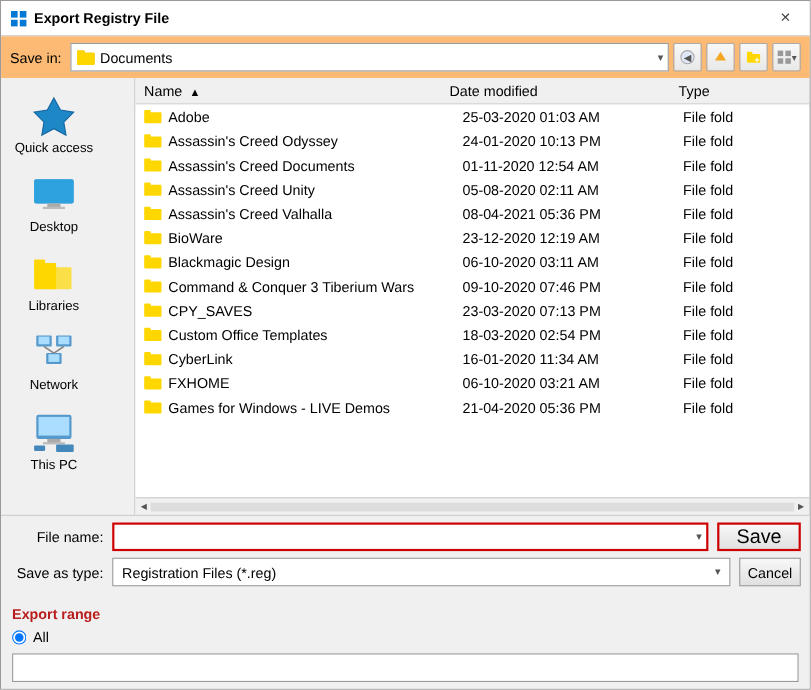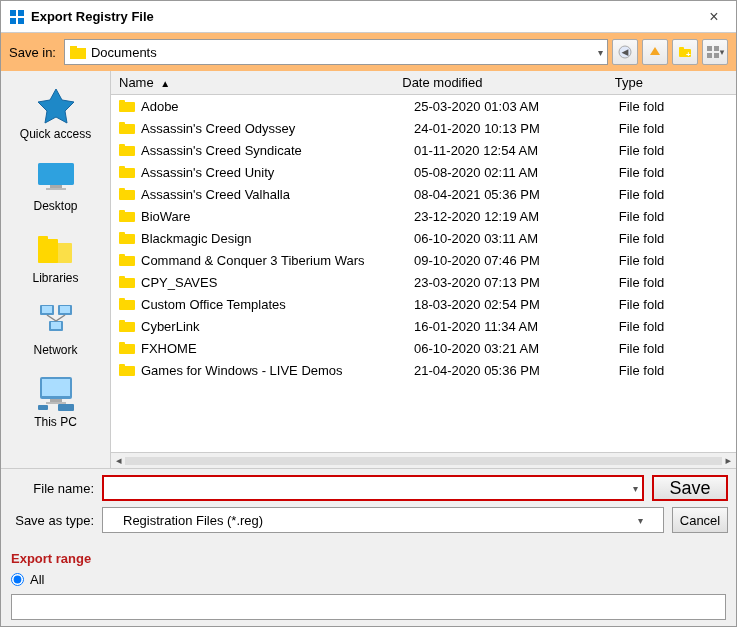--- a/index.html
+++ b/index.html
@@ -100,26 +100,25 @@
       cursor: pointer;
       font-size: 14px;
       border-radius: 2px;
     }
     .content-area {
       display: flex;
       flex: 1;
       overflow: hidden;
     }
     .sidebar {
-      width: 110px;
+      width: 122px;
       background: #f0f0f0;
       border-right: 1px solid #ccc;
       display: flex;
       flex-direction: column;
-      align-items: center;
       padding: 8px 0;
       gap: 4px;
       flex-shrink: 0;
     }
     .sidebar-item {
       width: 96px;
       display: flex;
       flex-direction: column;
       align-items: center;
       padding: 6px 4px;
@@ -236,21 +235,21 @@
       color: #555;
       cursor: pointer;
     }
     .form-select-wrap {
       flex: 1;
       height: 26px;
       border: 1px solid #999;
       background: white;
       display: flex;
       align-items: center;
-      padding: 0 20px;
+      padding: 0 8px;
     }
     .form-select-text {
       flex: 1;
       font-size: 13px;
     }
     .btn-save {
       width: 76px;
       height: 26px;
       background: linear-gradient(to bottom, #f8f8f8, #e0e0e0);
       border: 2px solid #cc0000;
@@ -448,21 +447,21 @@
               </svg></div>
           <span class="file-row-name">Assassin's Creed Odyssey</span>
           <span class="file-row-date">24-01-2020 10:13 PM</span>
           <span class="file-row-type">File fold</span>
         </div>
         <div class="file-row">
           <div class="file-row-icon"><svg viewBox="0 0 16 16" width="16" height="16">
                 <rect x="0" y="4" width="16" height="10" rx="1" fill="#ffd700"></rect>
                 <rect x="0" y="2" width="6" height="3" rx="1" fill="#ffd700"></rect>
               </svg></div>
-          <span class="file-row-name">Assassin's Creed Syndicate</span>
+          <span class="file-row-name">Assassin's Creed Documents</span>
           <span class="file-row-date">01-11-2020 12:54 AM</span>
           <span class="file-row-type">File fold</span>
         </div>
         <div class="file-row">
           <div class="file-row-icon"><svg viewBox="0 0 16 16" width="16" height="16">
                 <rect x="0" y="4" width="16" height="10" rx="1" fill="#ffd700"></rect>
                 <rect x="0" y="2" width="6" height="3" rx="1" fill="#ffd700"></rect>
               </svg></div>
           <span class="file-row-name">Assassin's Creed Unity</span>
           <span class="file-row-date">05-08-2020 02:11 AM</span>

